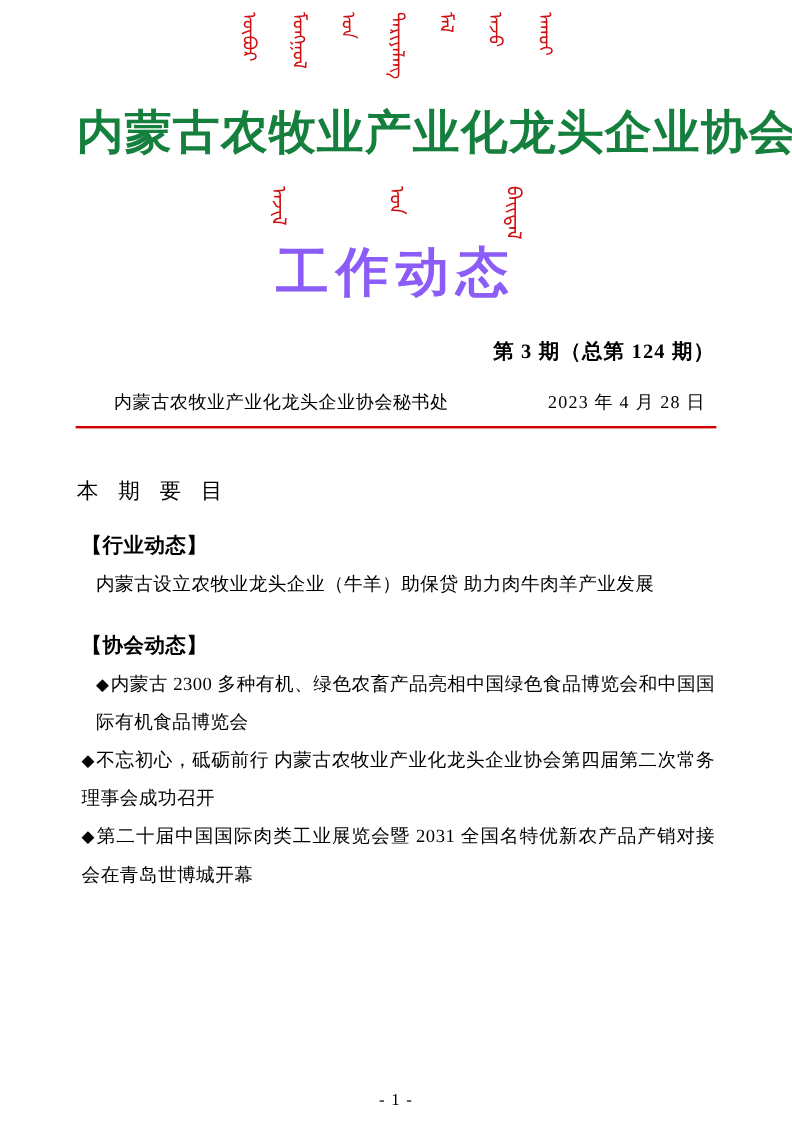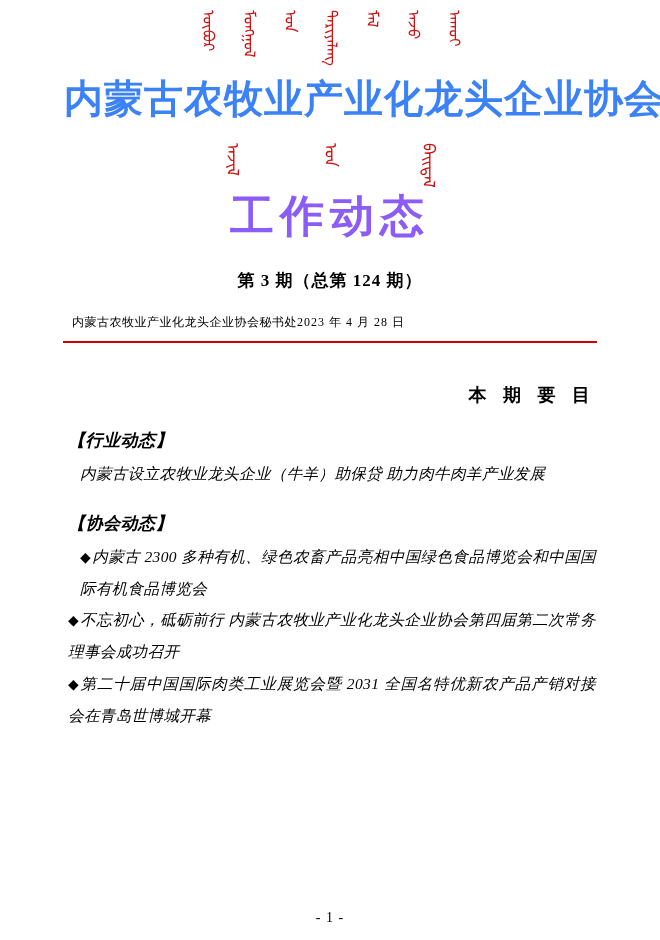--- a/index.html
+++ b/index.html
@@ -39,26 +39,26 @@
     line-height: 1;
     color: #cf1010;
     letter-spacing: 1px;
     transform: scaleX(1.05);
     white-space: nowrap;
   }
 
   
   .masthead-title {
     text-align: center;
-    color: #3b82f6;
+    color: #15803d;
     font-family: "DejaVu Sans", sans-serif;
     font-weight: bold;
     font-size: 39px;
     letter-spacing: 1px;
-    margin-top: 8px;
+    margin-top: 20px;
     line-height: 1.1;
     white-space: nowrap;
   }
 
   
   .mongolian-band2 {
     display: flex;
     justify-content: center;
     align-items: flex-start;
     gap: 82px;
@@ -76,62 +76,63 @@
     font-family: "DejaVu Sans", sans-serif;
     font-weight: bold;
     font-size: 44px;
     letter-spacing: 6px;
     margin-top: 4px;
     line-height: 1.05;
   }
 
   
   .issue-line {
-    text-align: center;
+    text-align: right;
     font-size: 17px;
     font-weight: bold;
     margin-top: 30px;
     letter-spacing: 1px;
   }
 
   
   .pub-row {
     display: flex;
+    justify-content: space-between;
     align-items: baseline;
     margin-top: 22px;
-    font-size: 12px;
+    font-size: 15px;
     letter-spacing: 0.5px;
     padding: 0 8px;
+    margin-left: 23px;
   }
   .pub-date {
     letter-spacing: 1px;
   }
 
   
   .red-rule {
     height: 2px;
     background: #d00000;
     margin-top: 10px;
     margin-left: -1px;
     margin-right: -1px;
   }
 
   
   .contents-heading {
-    text-align: right;
+    text-align: left;
     font-size: 18px;
-    font-weight: bold;
+    font-weight: normal;
     letter-spacing: 6px;
     margin-top: 40px;
   }
 
   
   .section {
     margin-top: 22px;
-    font-style: italic;
   }
   .section-title {
     font-size: 17px;
     font-weight: bold;
     letter-spacing: 0.5px;
     padding-left: 4px;
   }
   .entry {
     font-size: 15.5px;
     line-height: 2.05;

